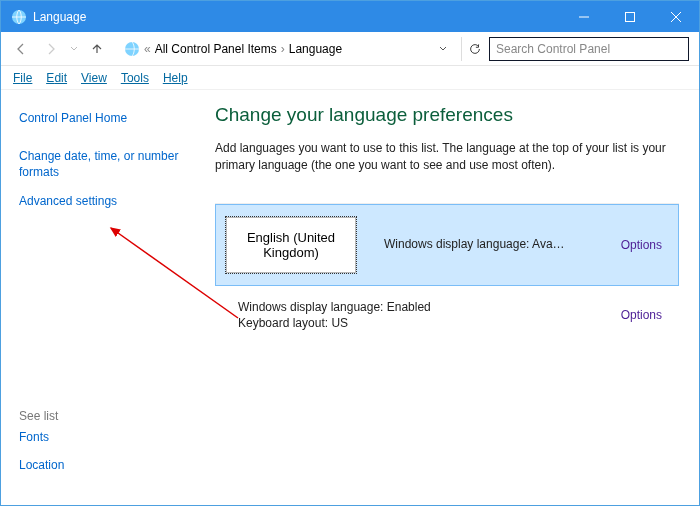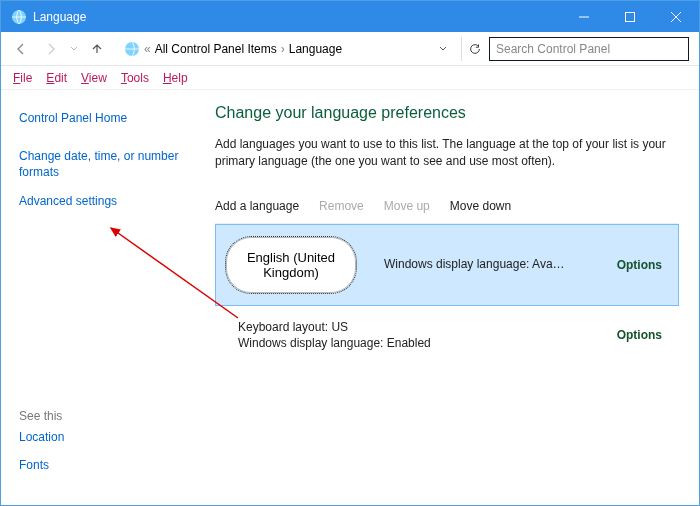--- a/index.html
+++ b/index.html
@@ -13,40 +13,40 @@
   .navbar { height: 34px; border-bottom: 1px solid #e6e6e6; display:flex; align-items:center; padding: 0 6px; gap: 2px; }
   .navbtn { width:28px; height:28px; display:flex; align-items:center; justify-content:center; color:#555; }
   .navbtn.disabled { color: #bbb; }
   .addressbar { flex:1; height:24px; border:1px solid transparent; display:flex; align-items:center; padding:0 2px; margin:0 4px; }
   .crumb { padding: 2px 4px; display:flex; align-items:center; gap:2px;text-align:right; }
   .crumb-sep { color:#888; }
   .addr-dd { width:18px; text-align:center; color:#555; }
   .refresh { width:26px; height:24px; display:flex; align-items:center; justify-content:center; border-left:1px solid #ddd; color:#333; }
   .searchbox { width: 200px; height:24px; border:1px solid #0f172a; margin-right:4px; display:flex; align-items:center; padding:0 6px; color:#888; }
   .menubar { height: 24px; display:flex; align-items:center; gap: 14px; padding: 0 12px; border-bottom: 1px solid #f0f0f0; }
-  .menuitem { color:#be185d; }
+  .menuitem { color:#0369a1;text-decoration:underline; }
   .menuitem u { text-decoration: underline; }
   .content { display:flex; height: calc(100% - 31px - 34px - 24px); }
   .sidebar { width: 214px; padding: 14px 18px; display:flex; flex-direction:column; }
   .link { color:#0066cc; padding: 6px 0; cursor:pointer; line-height:1.35; }
   .sidebar .gap { flex:1; }
   .seealso { color:#777; padding-top: 8px; }
   .main { flex:1; padding: 14px 20px 0 0; position:relative; }
-  .h1 { color:#0b5e3b; font-size: 16px; font-weight:400; margin-bottom: 14px; }
+  .h1 { color:#0b5e3b; font-size: 19px; font-weight:400; margin-bottom: 14px; }
   .desc { color:#222; line-height:1.4; margin-bottom: 29px; }
   .toolbar { display:flex; gap: 20px; margin-bottom: 10px; }
   .tbtn { color:#222; }
   .tbtn.disabled { color:#aaa; }
   .langlist { border-top: 1px solid #eee; }
   .langrow { display:flex; align-items:center; padding: 12px 10px; border: 1px solid transparent; gap:16px; }
   .langrow.selected { background:#cde8ff; border-color:#7abdf7; }
   .langtile { width:130px; height:56px; border:1px solid #b8b8b8; background:#fff; display:flex; align-items:center; justify-content:center; text-align:center; padding:4px; font-size:13px; }
-  .langrow.selected .langtile { outline:1px dotted #333;border-radius:25px; }
+  .langrow.selected .langtile { outline:1px dotted #333; }
   .langmeta { flex:1; font-size:12px; color:#222; line-height:1.4;margin-left:12px; }
-  .options { color:#14532d; margin-right:6px;font-weight:bold; }
+  .options { color:#4c1d95; margin-right:6px; }
   .arrow-annotation { position:absolute; left:-132px; top:128px; pointer-events:none; }
 </style>
 </head>
 <body>
 
 <div class="titlebar">
   <span class="app-icon">
     <svg width="16" height="16" viewBox="0 0 16 16">
         <circle cx="8" cy="8" r="7" fill="#7fd3ff"></circle>
         <path d="M1 8h14M8 1c3 3 3 11 0 14M8 1c-3 3-3 11 0 14" stroke="#fff" stroke-width="0.8" fill="none"></path>
@@ -129,53 +129,47 @@
   <span class="menuitem"><u>H</u>elp</span>
 </div>
 
 <div class="content">
   <div class="sidebar">
     <div class="link">Control Panel Home</div>
     <div style="height:10px"></div>
     <div class="link">Change date, time, or number formats</div>
     <div class="link">Advanced settings</div>
     <div class="gap"></div>
-    <div class="seealso">See this</div>
+    <div class="seealso">See list</div>
+    <div class="link">Fonts</div>
     <div class="link">Location</div>
-    <div class="link">Fonts</div>
     <div style="height:12px"></div>
   </div>
 
   <div class="main">
     <svg class="arrow-annotation" width="180" height="110">
       <defs>
           <marker id="ah" markerWidth="8" markerHeight="8" refX="6" refY="3" orient="auto">
             <path d="M0,0 L7,3 L0,6 Z" fill="#d00"></path>
           </marker>
         </defs>
       <line x1="155" y1="100" x2="28" y2="10" stroke="#d00" stroke-width="1.5" marker-end="url(#ah)"></line>
     </svg>
 
     <div class="h1">Change your language preferences</div>
     <div class="desc">Add languages you want to use to this list. The language at the top of your list is your primary language (the one you want to see and use most often).</div>
-    <div class="toolbar">
-      <span class="tbtn">Add a language</span>
-      <span class="tbtn disabled">Remove</span>
-      <span class="tbtn disabled">Move up</span>
-      <span class="tbtn">Move down</span>
-    </div>
 
     <div class="langlist">
       <div class="langrow selected">
         <div class="langtile">English (United Kingdom)</div>
         <div class="langmeta">Windows display language: Ava…</div>
         <span class="options">Options</span>
       </div>
       <div class="langrow">
         <div class="langmeta">
+          <div>Windows display language: Enabled</div>
           <div>Keyboard layout: US</div>
-          <div>Windows display language: Enabled</div>
         </div>
         <span class="options">Options</span>
       </div>
     </div>
   </div>
 </div>
 
 </body></html>

